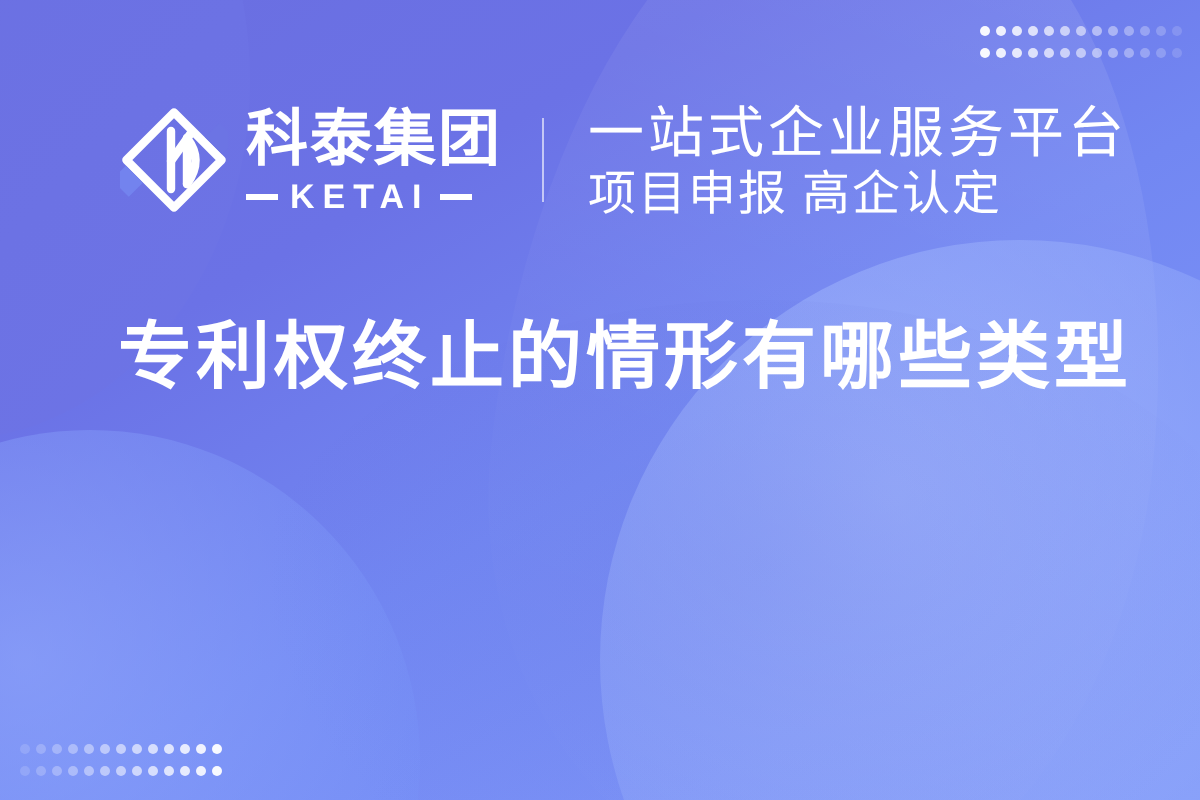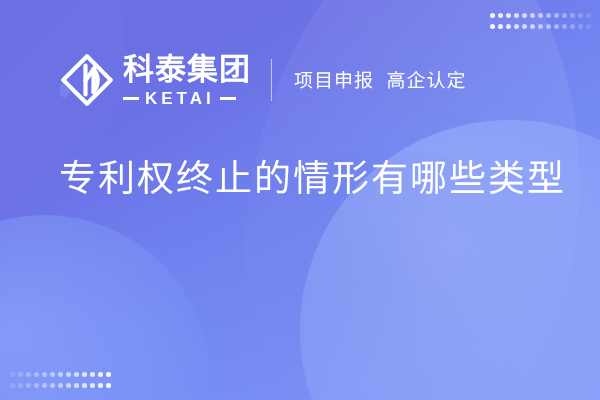--- a/index.html
+++ b/index.html
@@ -169,39 +169,39 @@
   }
   .tagline-main {
     font-size: 28px;
     line-height: 33px;
     color: #ffffff;
     letter-spacing: 2px;
     white-space: nowrap;
     font-weight: normal;
   }
   .tagline-sub {
-    font-size: 19px;
+    font-size: 24px;
     line-height: 24px;
     color: #ffffff;
     letter-spacing: 1px;
     white-space: nowrap;
     margin-top: 3px;
-    font-family: Liberation Mono, monospace;
+    font-family: Liberation Serif, serif;
   }
 
   
   .page-title {
     position: absolute;
     left: 0;
     right: 0;
     top: 155px;
     text-align: center;
     font-size: 37px;
     line-height: 48px;
-    font-weight: normal;
+    font-weight: bold;
     color: #ffffff;
     letter-spacing: 2px;
     white-space: nowrap;
     padding-left: 25px;
   }
 </style>
 </head>
 <body>
 
 <div id="banner">
@@ -297,20 +297,21 @@
       <div class="logo-latin-row">
         <span class="logo-rule"></span>
         <span class="logo-latin">KETAI</span>
         <span class="logo-rule"></span>
       </div>
     </div>
 
     <div class="divider"></div>
 
     <div class="tagline">
+      <div class="tagline-main">一站式企业服务平台</div>
       <div class="tagline-sub">项目申报 高企认定</div>
     </div>
 
   </div>
 
   <div class="page-title">专利权终止的情形有哪些类型</div>
 
 </div>
 
 </body></html>

